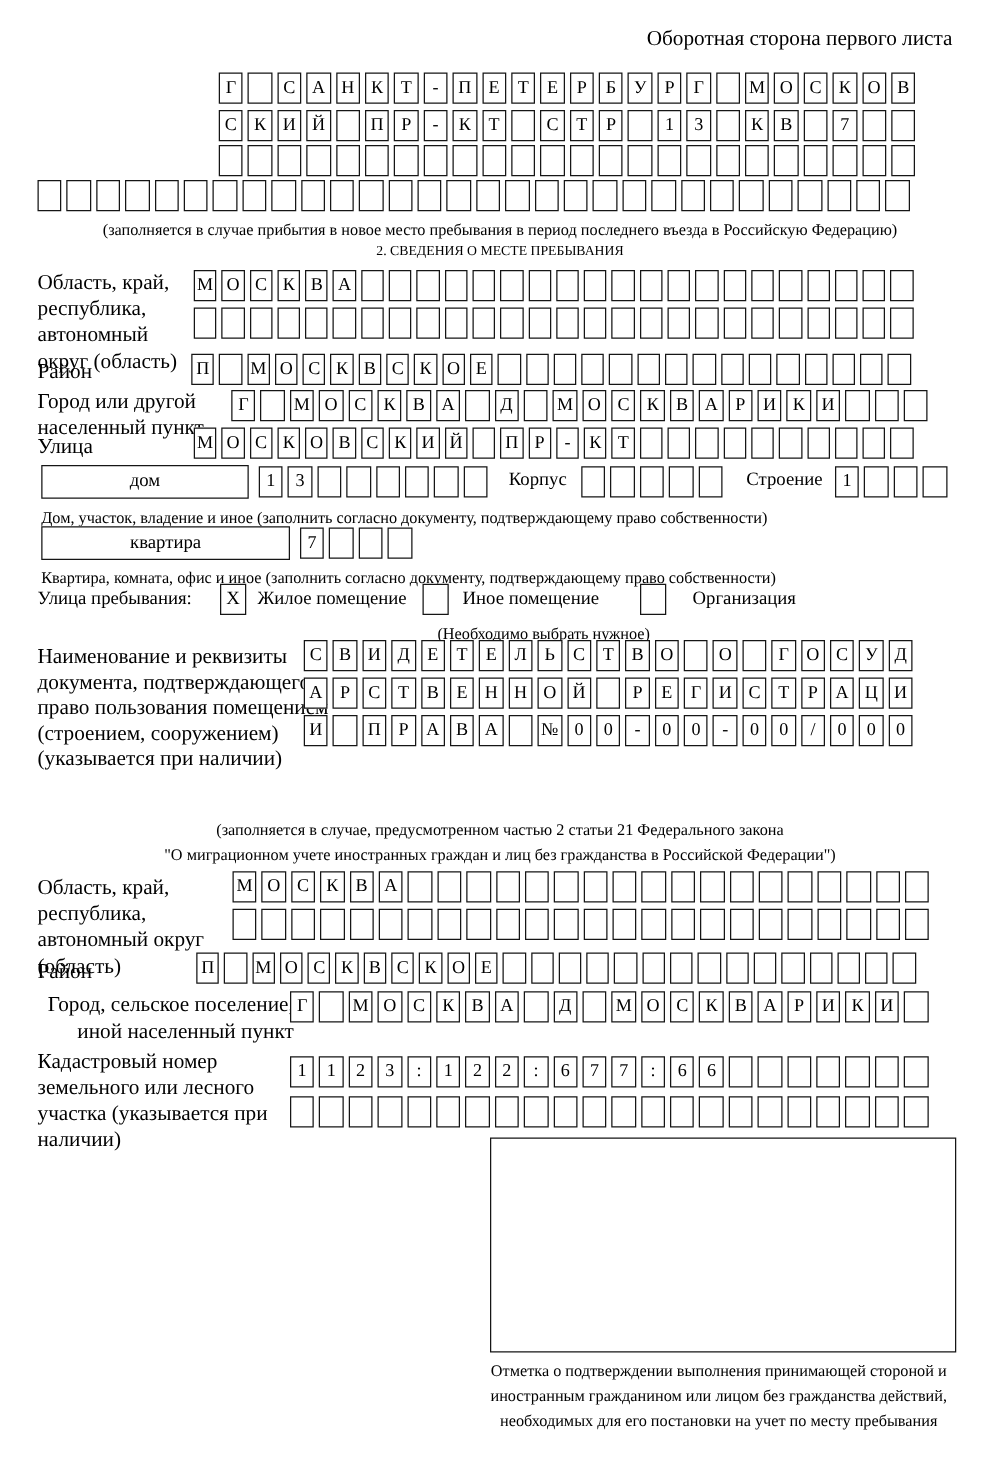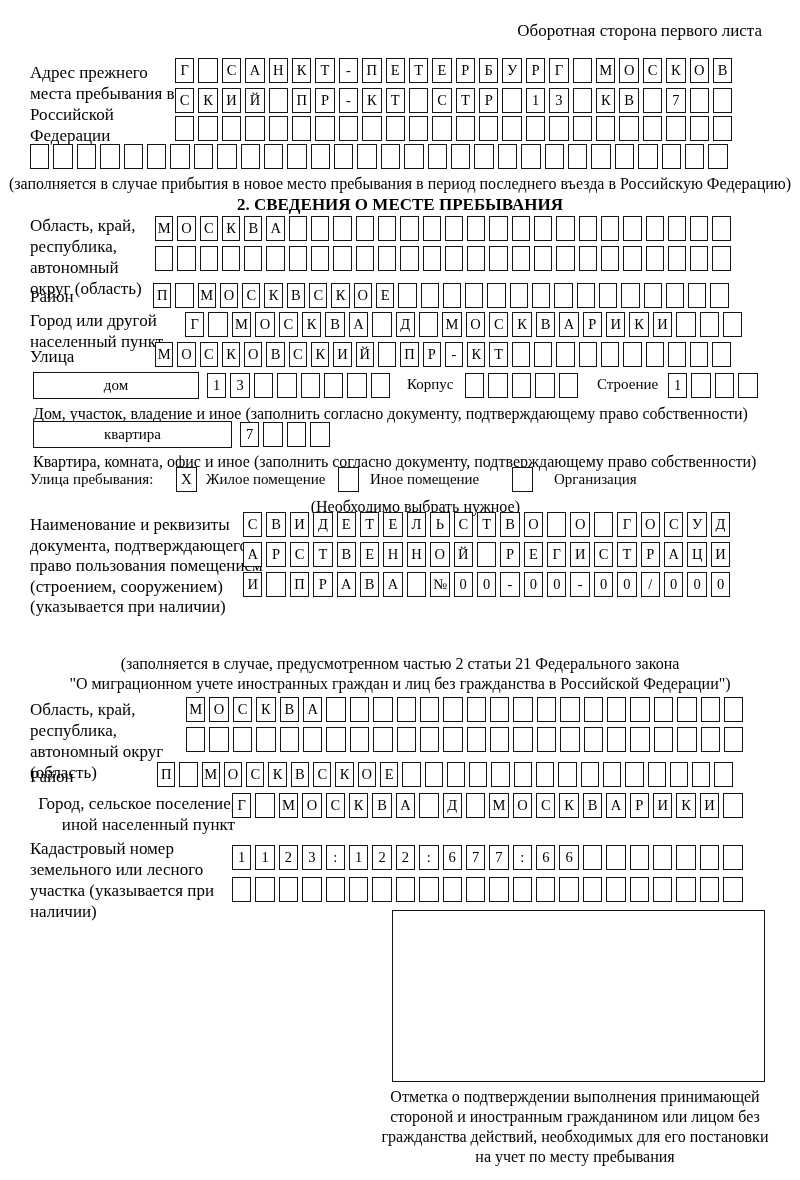--- a/index.html
+++ b/index.html
@@ -1,42 +1,41 @@
 <!DOCTYPE html>
 <html><head>
 <meta charset="utf-8">
 <style>
   html,body{margin:0;padding:0;background:#fff;}
   .page{position:relative;width:800px;height:1180px;background:#fff;color:#000;
         font-family:"Liberation Serif","DejaVu Serif",serif;overflow:hidden;}
   .abs{position:absolute;}
   .lbl{font-size:17px;line-height:21px;}
-  .cap{font-size:16px;line-height:19px;}
-  .title{font-size:17px;font-weight:bold;text-align:center;}
+  .cap{font-size:13px;line-height:19px;}
+  .title{font-size:11px;font-weight:normal;text-align:center;}
   .center{text-align:center;}
   .boxrow{display:flex;gap:4px;}
   .cb{border:1.6px solid #151515;height:23px;display:flex;align-items:center;justify-content:center;
       font-size:14.5px;box-sizing:content-box;background:#fff;}
   .r24 .cb{width:17.4px;}
   .r26 .cb{width:16.3px;}
   .bigbox{border:1.6px solid #151515;height:25px;display:flex;align-items:center;justify-content:center;
           font-size:15px;background:#fff;}
   .chk{width:19px;height:23px;border:1.6px solid #151515;display:flex;align-items:center;justify-content:center;
        font-size:15px;background:#fff;}
   .inline-lbl{font-size:15px;}
   .stamp{border:1.8px solid #151515;background:#fff;}
 </style>
 </head>
 <body>
 
 <div class="page">
 
   <div class="abs lbl" style="top:20px;right:38px;">Оборотная сторона первого листа</div>
 
-  <div class="abs lbl" style="top:62px;left:30px;width:148px;">Адрес прежнего места пребывания в Российской Федерации</div>
   <div class="abs boxrow r24" style="top:58px;left:175px;">
       <span class="cb">Г</span>
       <span class="cb"></span>
       <span class="cb">С</span>
       <span class="cb">А</span>
       <span class="cb">Н</span>
       <span class="cb">К</span>
       <span class="cb">Т</span>
       <span class="cb">-</span>
       <span class="cb">П</span>

